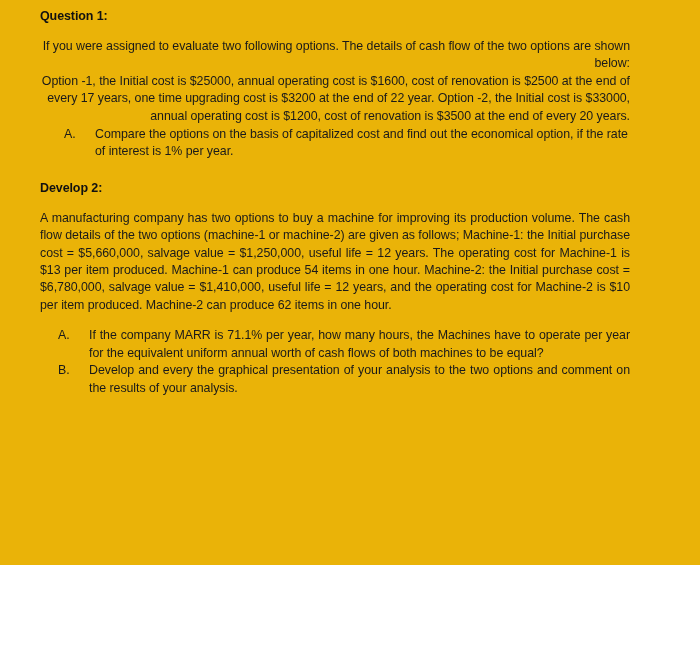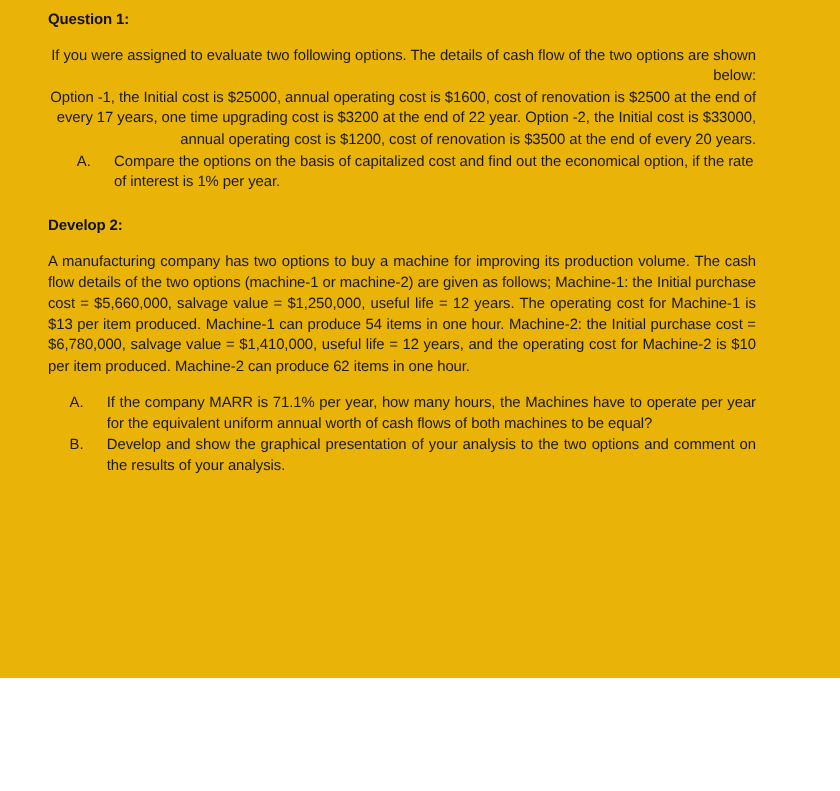--- a/index.html
+++ b/index.html
@@ -128,18 +128,18 @@
 
     <p class="body-para justified para-gap-top">A manufacturing company has two options to buy a machine for improving its production volume. The cash flow details of the two options (machine-1 or machine-2) are given as follows; Machine-1: the Initial purchase cost = $5,660,000, salvage value = $1,250,000, useful life = 12 years. The operating cost for Machine-1 is $13 per item produced. Machine-1 can produce 54 items in one hour. Machine-2: the Initial purchase cost = $6,780,000, salvage value = $1,410,000, useful life = 12 years, and the operating cost for Machine-2 is $10 per item produced. Machine-2 can produce 62 items in one hour.</p>
 
     <ul class="olist q2-list">
       <li>
         <span class="marker">A.</span>
         <span class="item-text">If the company MARR is 71.1% per year, how many hours, the Machines have to operate per year for the equivalent uniform annual worth of cash flows of both machines to be equal?</span>
       </li>
       <li>
         <span class="marker">B.</span>
-        <span class="item-text">Develop and show the graphical presentation of your analysis to the two options and comment on the results of your analysis.</span>
+        <span class="item-text">Develop and every the graphical presentation of your analysis to the two options and comment on the results of your analysis.</span>
       </li>
     </ul>
   </section>
 
 </div>
 
 </body></html>

